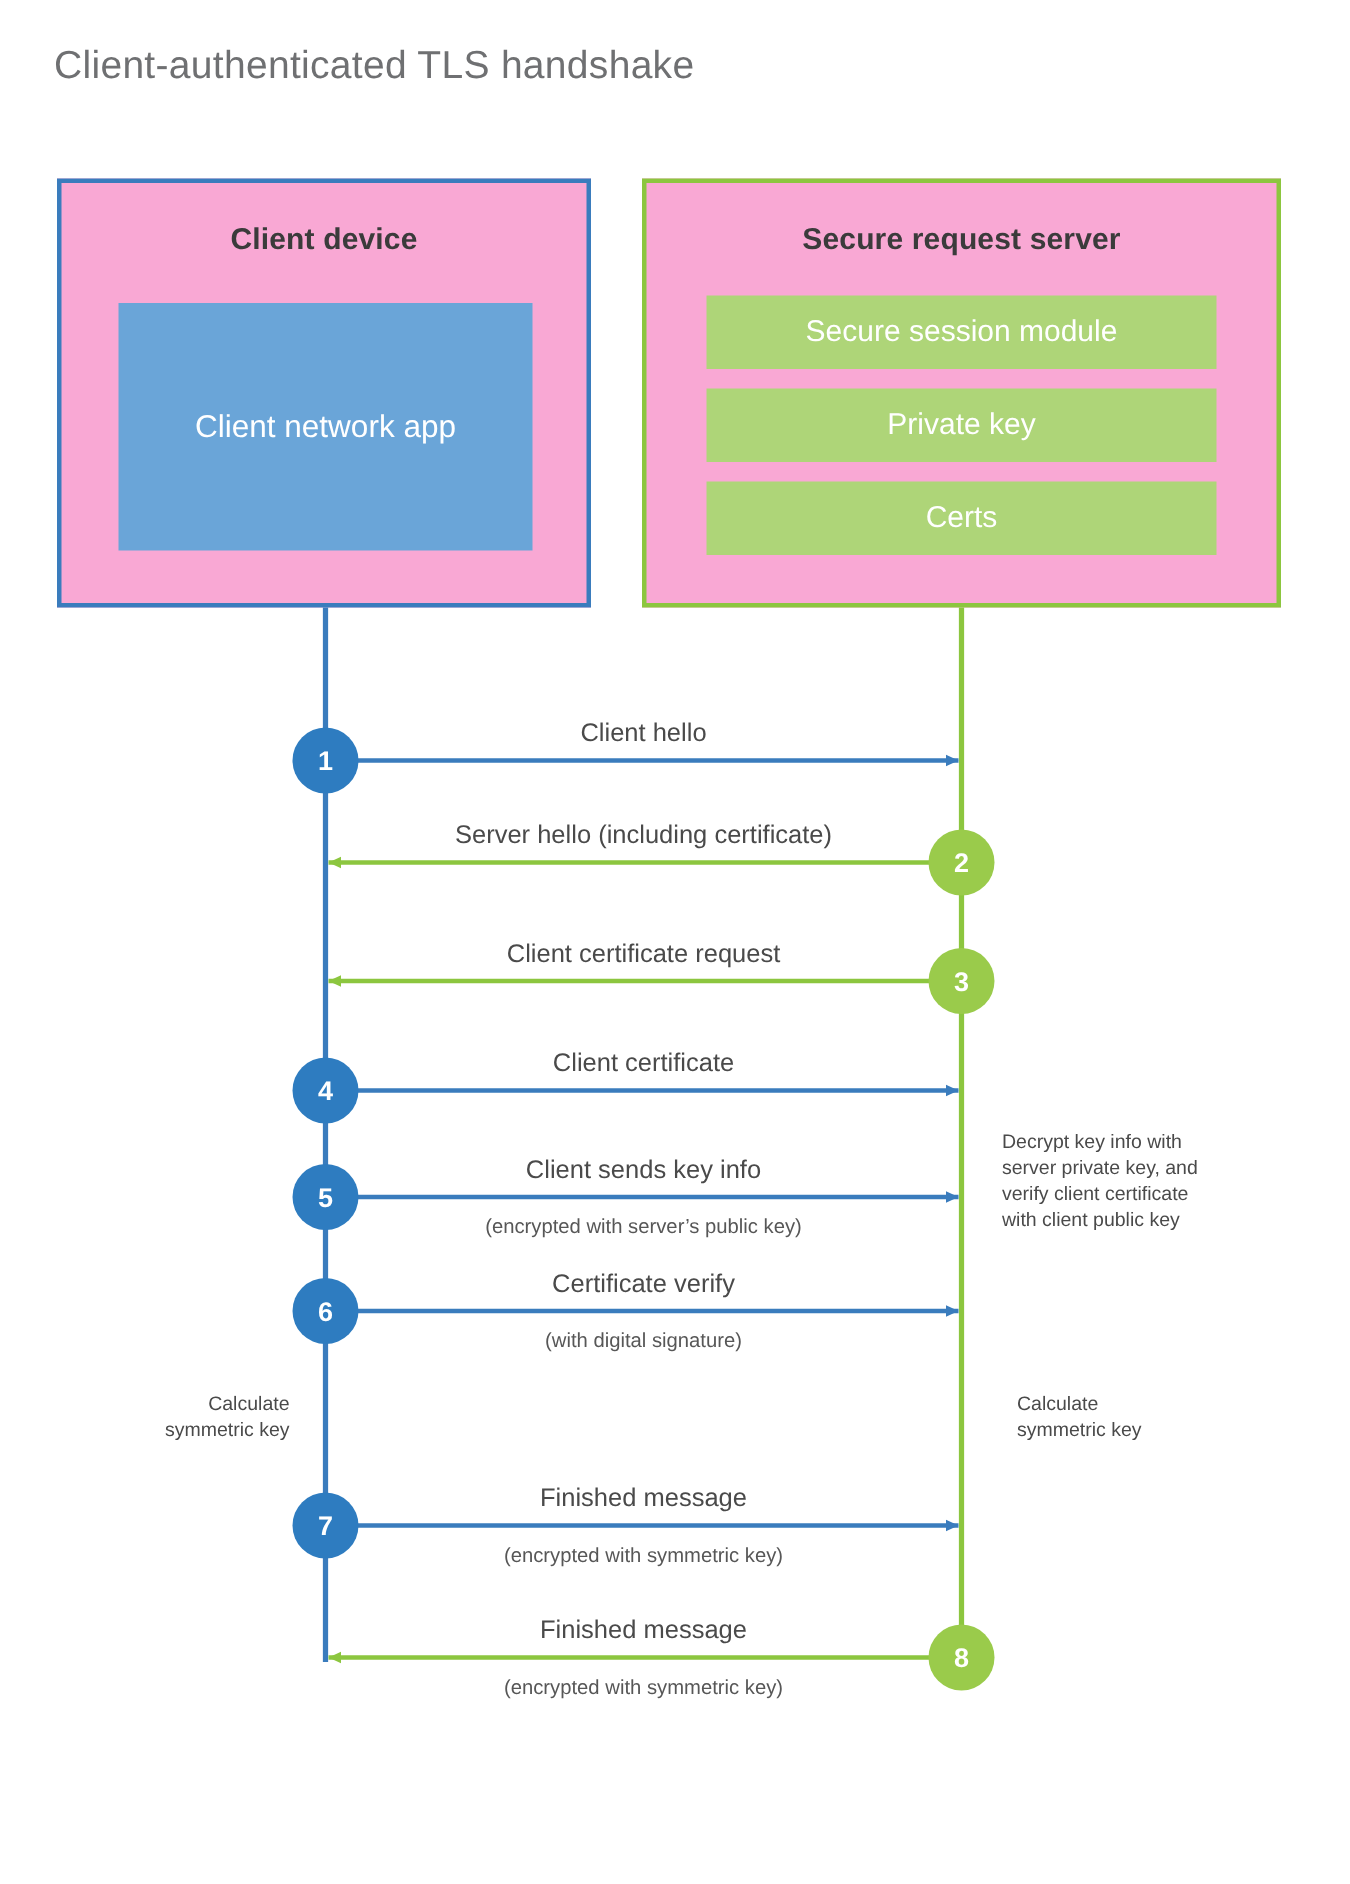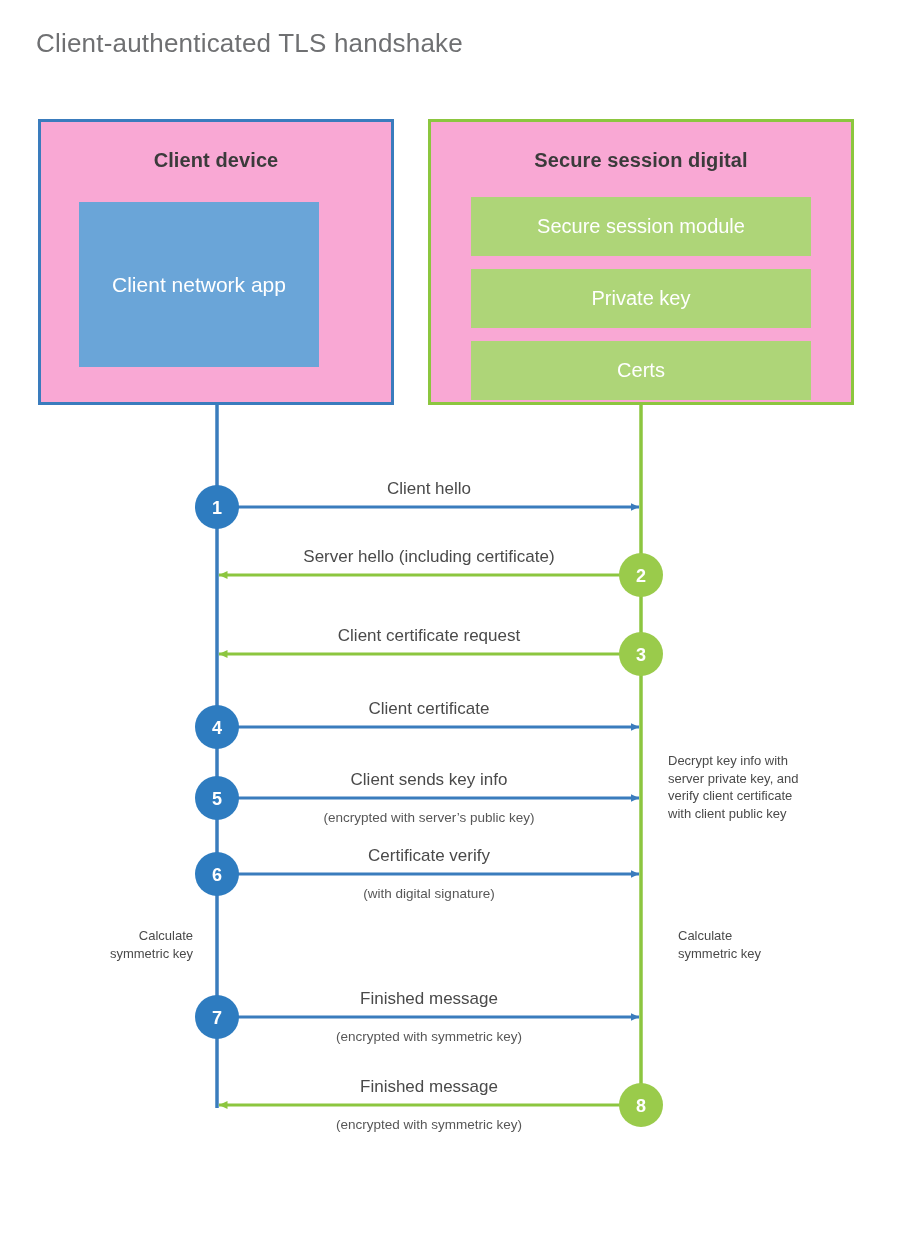--- a/index.html
+++ b/index.html
@@ -57,41 +57,41 @@
     font-size: 20px;
     font-weight: bold;
     color: #3b3b3b;
     margin-top: 27px;
     letter-spacing: 0.1px;
   }
   .client-app-box {
     position: absolute;
     left: 38px;
     top: 80px;
-    width: 240px;
+    width: 276px;
     height: 165px;
     background: #6aa5d8;
     color: #ffffff;
     font-size: 21px;
     line-height: 29px;
     display: flex;
     align-items: center;
     justify-content: center;
     text-align: center;
     box-sizing: border-box;
     padding: 0 10px;
   }
   .server-modules {
     position: absolute;
     left: 40px;
     top: 75px;
     width: 340px;
   }
   .server-module {
-    height: 59px;
+    height: 49px;
     background: #aed578;
     color: #ffffff;
     font-size: 20px;
     display: flex;
     align-items: center;
     justify-content: center;
     margin-bottom: 13px;
     text-align: center;
     box-sizing: border-box;
     padding: 0 8px;
@@ -134,21 +134,21 @@
 <div id="diagram-root">
 
   <div class="page-title">Client-authenticated TLS handshake</div>
 
   <div class="actor-box client">
     <div class="actor-title">Client device</div>
     <div class="client-app-box">Client network app</div>
   </div>
 
   <div class="actor-box server">
-    <div class="actor-title">Secure session digital</div>
+    <div class="actor-title">Secure request server</div>
     <div class="server-modules" id="server-modules">
         <div class="server-module">Secure session module</div>
         <div class="server-module">Private key</div>
         <div class="server-module">Certs</div>
       </div>
   </div>
 
   <svg id="sequence-svg" viewBox="0 0 900 1256">
     <defs>
       <marker id="arrow-right-blue" markerWidth="9" markerHeight="9" refX="8.5" refY="4.5" orient="auto" markerUnits="userSpaceOnUse">

